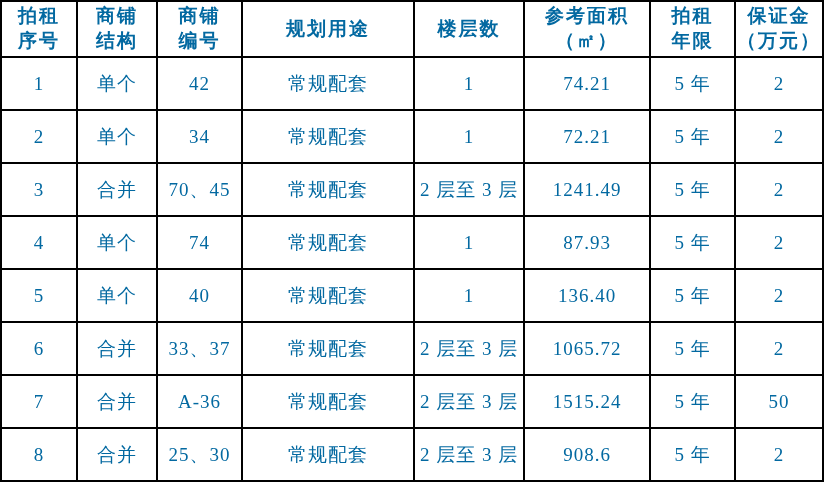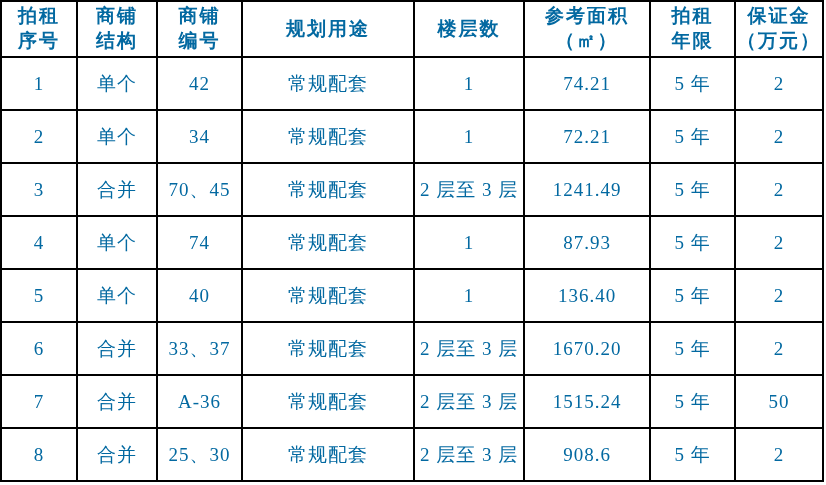--- a/index.html
+++ b/index.html
@@ -133,21 +133,21 @@
         <td>136.40</td>
         <td>5 年</td>
         <td>2</td>
       </tr>
       <tr>
         <td>6</td>
         <td>合并</td>
         <td>33、37</td>
         <td>常规配套</td>
         <td>2 层至 3 层</td>
-        <td>1670.20</td>
+        <td>1065.72</td>
         <td>5 年</td>
         <td>2</td>
       </tr>
       <tr>
         <td>7</td>
         <td>合并</td>
         <td>A-36</td>
         <td>常规配套</td>
         <td>2 层至 3 层</td>
         <td>1515.24</td>

